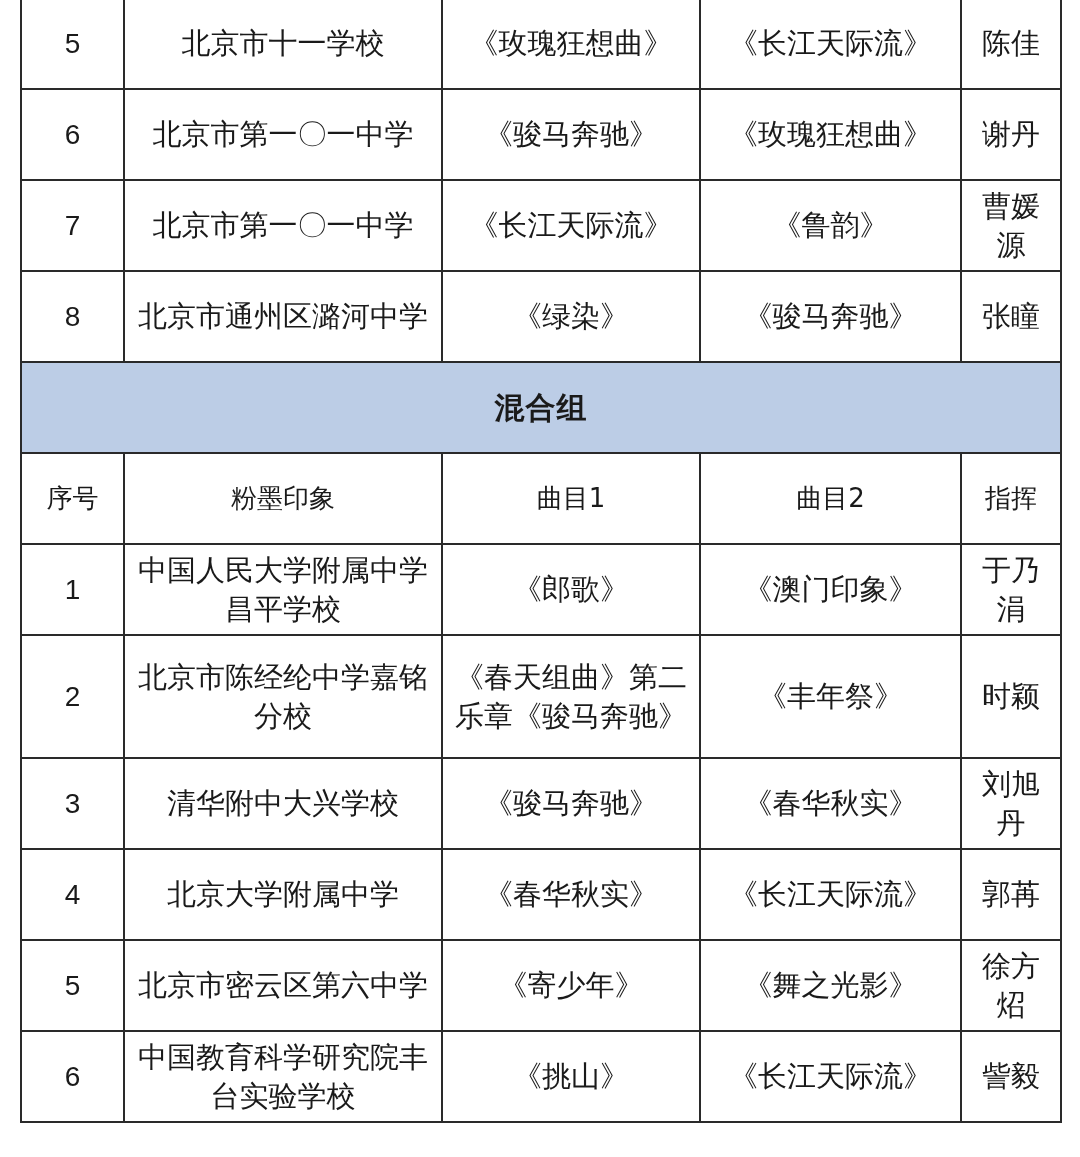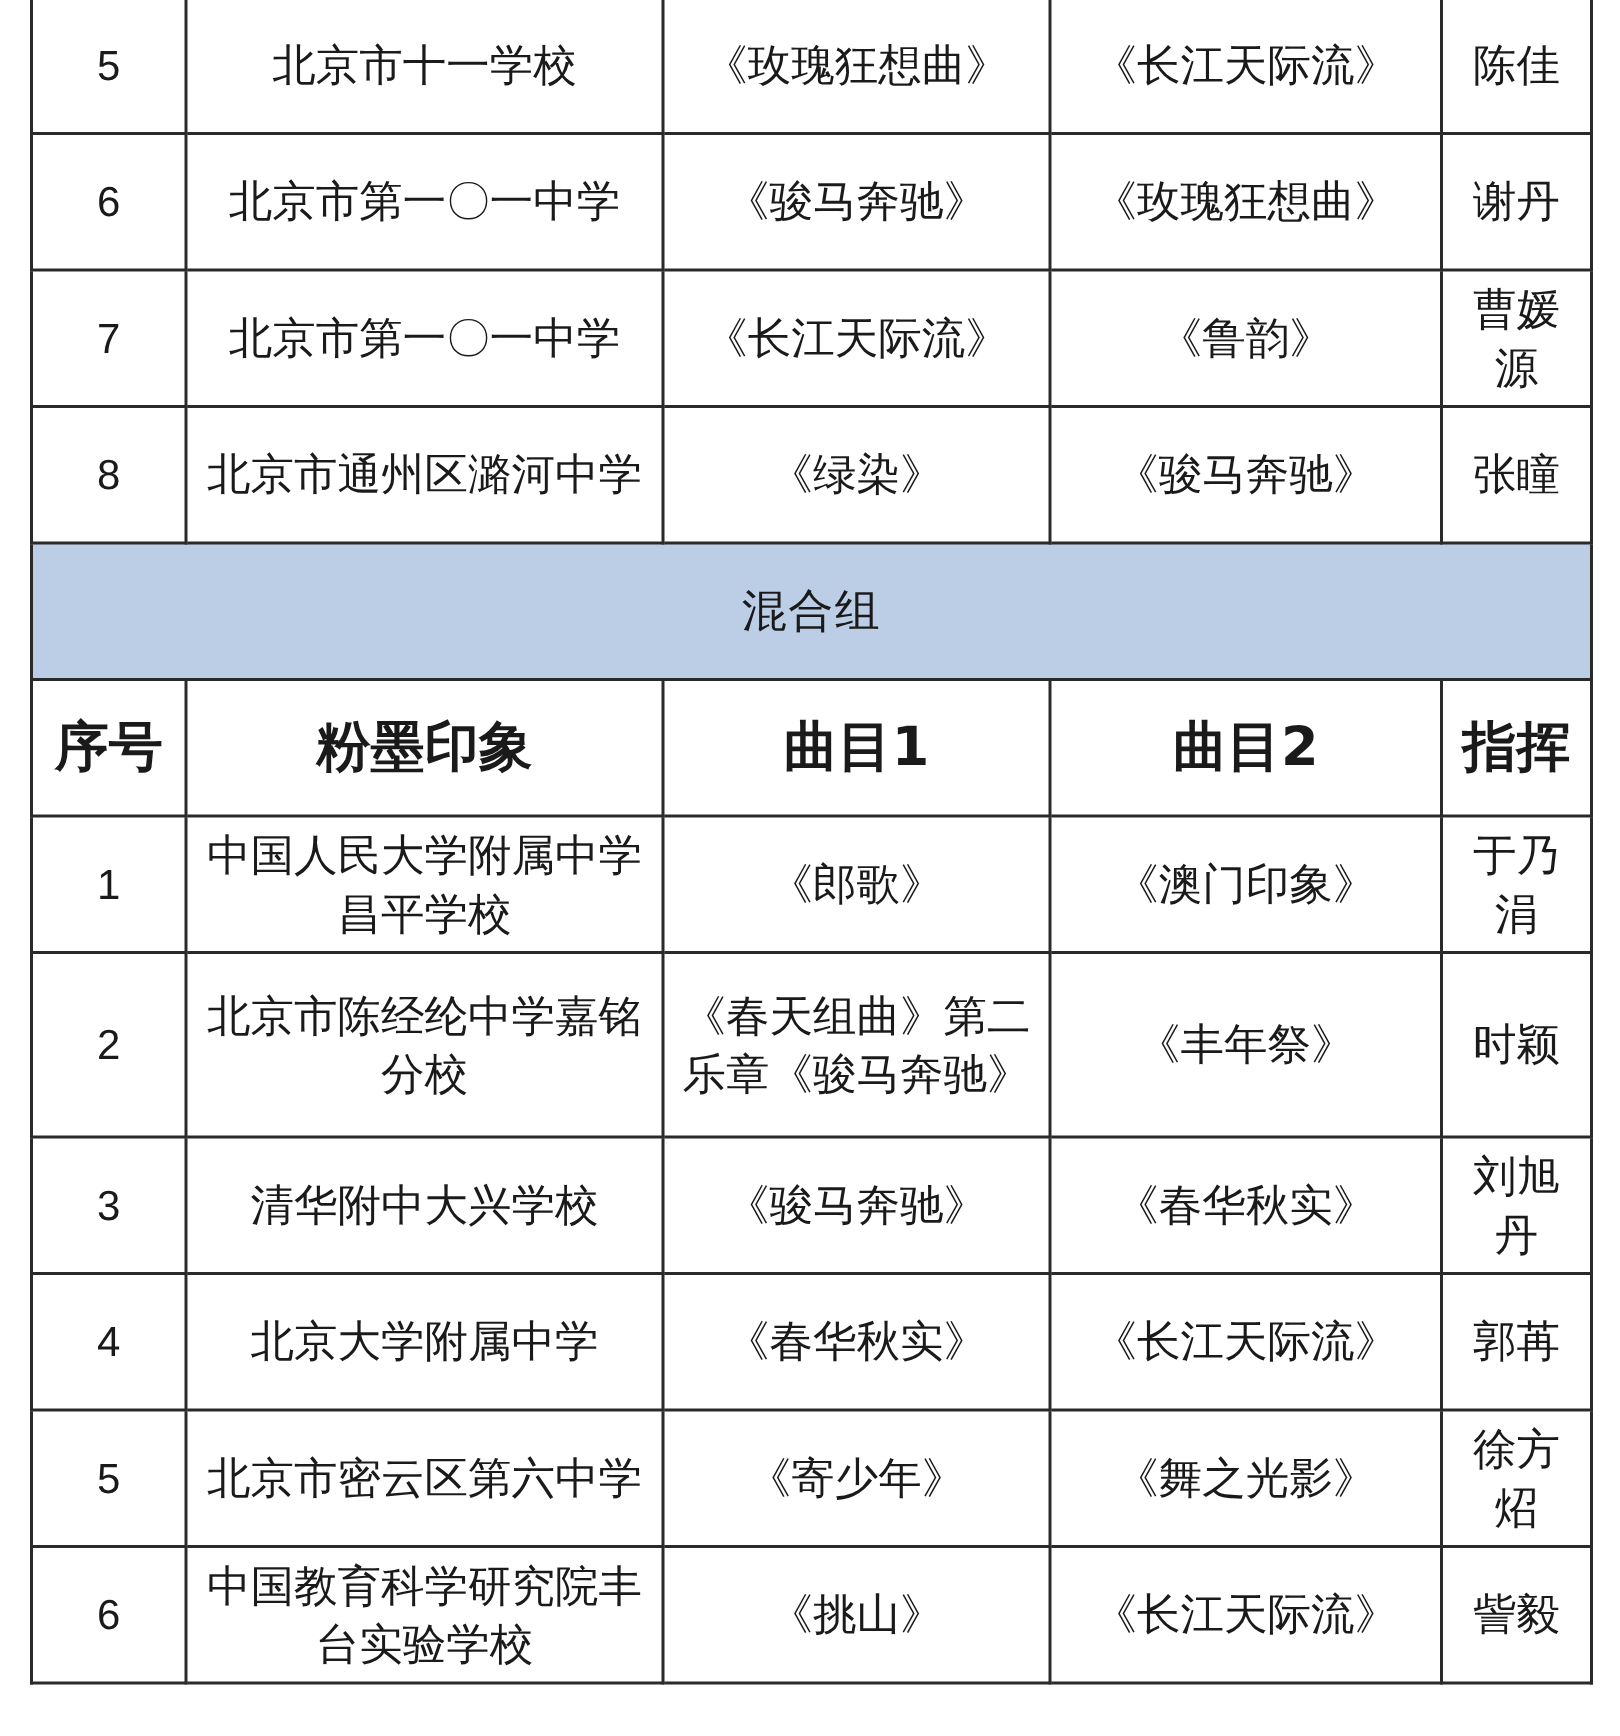--- a/index.html
+++ b/index.html
@@ -46,28 +46,28 @@
     td.idx {
       font-family: "Liberation Sans", sans-serif;
       font-size: 28px;
     }
     td.cond {
       padding: 0 8px;
     }
     tr.group-row td {
       background: #bccde6;
       height: 89px;
-      font-weight: normal;
+      font-weight: bold;
       font-size: 30px;
       letter-spacing: 1px;
     }
     tr.col-header th {
       height: 89px;
-      font-weight: bold;
-      font-size: 36px;
+      font-weight: normal;
+      font-size: 26px;
     }
   </style>
 </head>
 <body>
 
 <div class="table-wrap">
   <table>
     <colgroup>
       <col class="c-idx">
       <col class="c-school">

